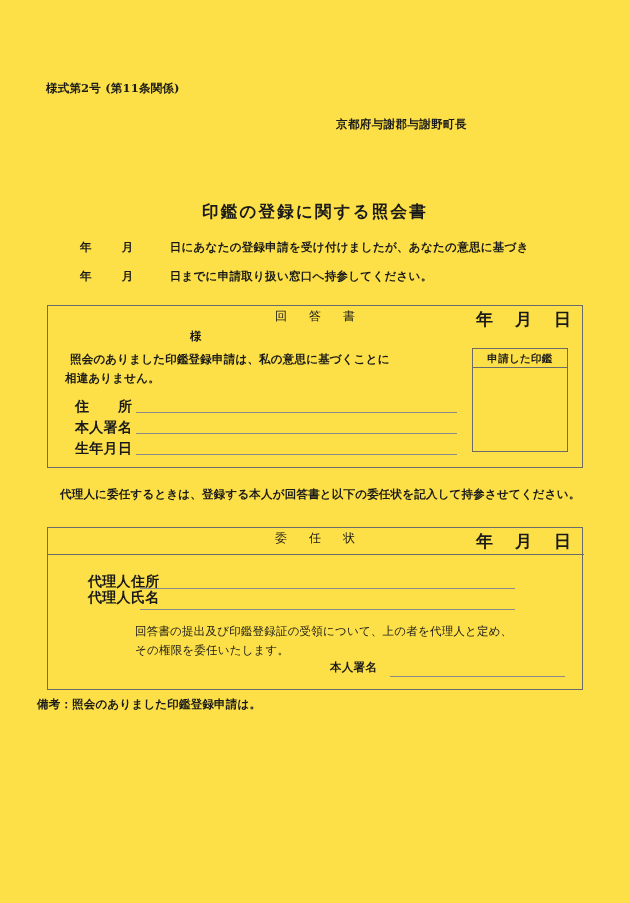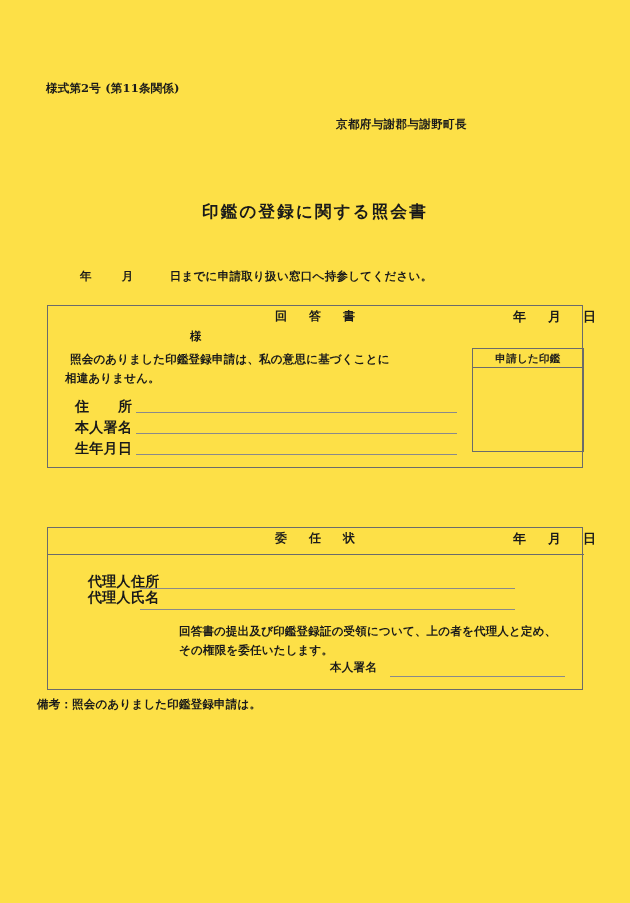--- a/index.html
+++ b/index.html
@@ -87,27 +87,26 @@
     position: absolute;
     left: 0;
     width: 536px;
     height: 0;
     border-top: 1px solid #6b6b6b;
   }
 
   
   .box-title {
     font-size: 12px;
-    font-weight: bold;
+    font-weight: normal;
     letter-spacing: 5px;
   }
   .ymd {
-    font-size: 13px;
-    font-weight: bold;
-    margin-left: 37px;
+    font-size: 17px;
+    font-weight: bold;
   }
   .ymd .sp { display: inline-block; width: 22px; }
 
   
   .sama {
     left: 190px;
     top: 330px;
     font-size: 11.5px;
     font-weight: bold;
   }
@@ -135,21 +134,21 @@
   }
   .rule-1 { left: 136px; top: 412px; width: 321px; }
   .rule-2 { left: 136px; top: 433px; width: 321px; }
   .rule-3 { left: 136px; top: 454px; width: 321px; }
 
   
   #seal-box {
     position: absolute;
     left: 472px;
     top: 348px;
-    width: 112px;
+    width: 96px;
     height: 104px;
     border: 1px solid #6b6b6b;
     box-sizing: border-box;
   }
   #seal-box .seal-head {
     height: 19px;
     border-bottom: 1px solid #6b6b6b;
     box-sizing: border-box;
     text-align: center;
     font-size: 10.5px;
@@ -169,23 +168,22 @@
   }
 
   
   .pl-1 { left: 88px; top: 573px; }
   .pl-2 { left: 88px; top: 566px; margin-top: 23px; }
   .rule-p1 { left: 140px; top: 588px; width: 375px; }
   .rule-p2 { left: 140px; top: 609px; width: 375px; }
 
   .proxy-stmt {
     font-size: 11.5px;
-    font-weight: bold;
-    letter-spacing: 0.2px;
-    margin-left: 44px;
+    font-weight: normal;
+    letter-spacing: 0.2px;
   }
   .ps-1 { left: 135px; top: 625px; }
   .ps-2 { left: 135px; top: 644px; }
 
   .owner-sign {
     left: 330px;
     top: 661px;
     font-size: 11.5px;
     font-weight: bold;
     letter-spacing: 0.3px;
@@ -206,20 +204,21 @@
 
 <div id="page">
 
   <div class="t form-code">様式第2号 (第11条関係)</div>
 
   <div class="t issuer">京都府与謝郡与謝野町長</div>
 
 
   <div class="t doc-title">印鑑の登録に関する照会書</div>
 
+  <div class="t intro intro-1"><span>年</span><span class="gap-a"></span><span>月</span><span class="gap-b"></span><span>日にあなたの登録申請を受け付けましたが、あなたの意思に基づき</span></div>
 
   <div class="t intro intro-2"><span>年</span><span class="gap-a"></span><span>月</span><span class="gap-b"></span><span>日までに申請取り扱い窓口へ持参してください。</span></div>
 
   <div class="box" id="answer-box"></div>
 
   <div class="t box-title" style="left:275px; top:310px;">回　答　書</div>
 
   <div class="t ymd" style="left:476px; top:310px;"><span>年</span><span class="sp"></span><span>月</span><span class="sp"></span><span>日</span></div>
 
   <div class="t sama">様</div>
@@ -234,20 +233,21 @@
   <div class="rule rule-2"></div>
 
   <div class="t field-label fl-3">生年月日</div>
   <div class="rule rule-3"></div>
 
   <div id="seal-box">
     <div class="seal-head">申請した印鑑</div>
     <div class="seal-area"></div>
   </div>
 
+  <div class="t middle-note">代理人に委任するときは、登録する本人が回答書と以下の委任状を記入して持参させてください。</div>
 
   <div class="box" id="proxy-box">
     <div class="box-divider" style="top:26px;"></div>
   </div>
 
   <div class="t box-title" style="left:275px; top:532px;">委　任　状</div>
 
   <div class="t ymd" style="left:476px; top:532px;"><span>年</span><span class="sp"></span><span>月</span><span class="sp"></span><span>日</span></div>
 
   <div class="t field-label pl-1">代理人住所</div>

